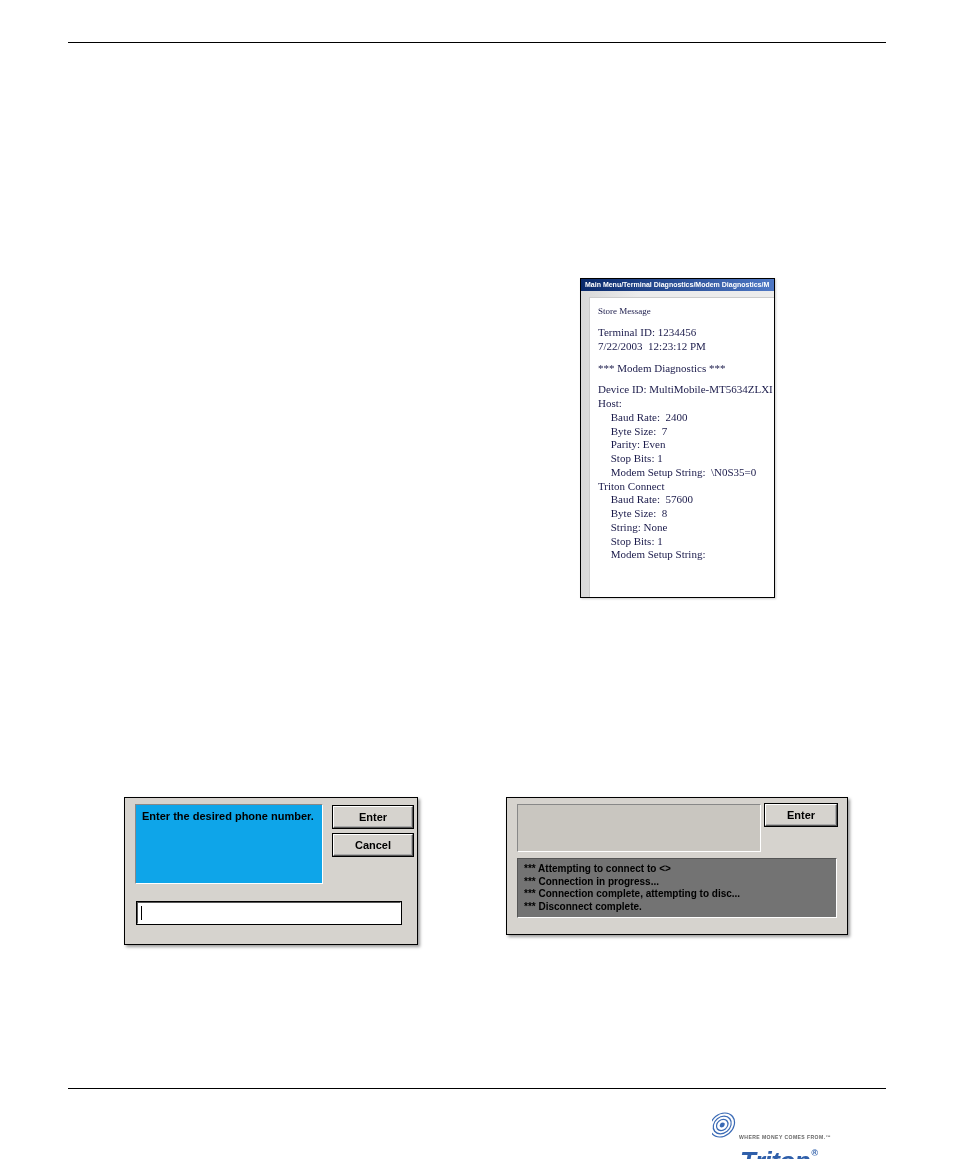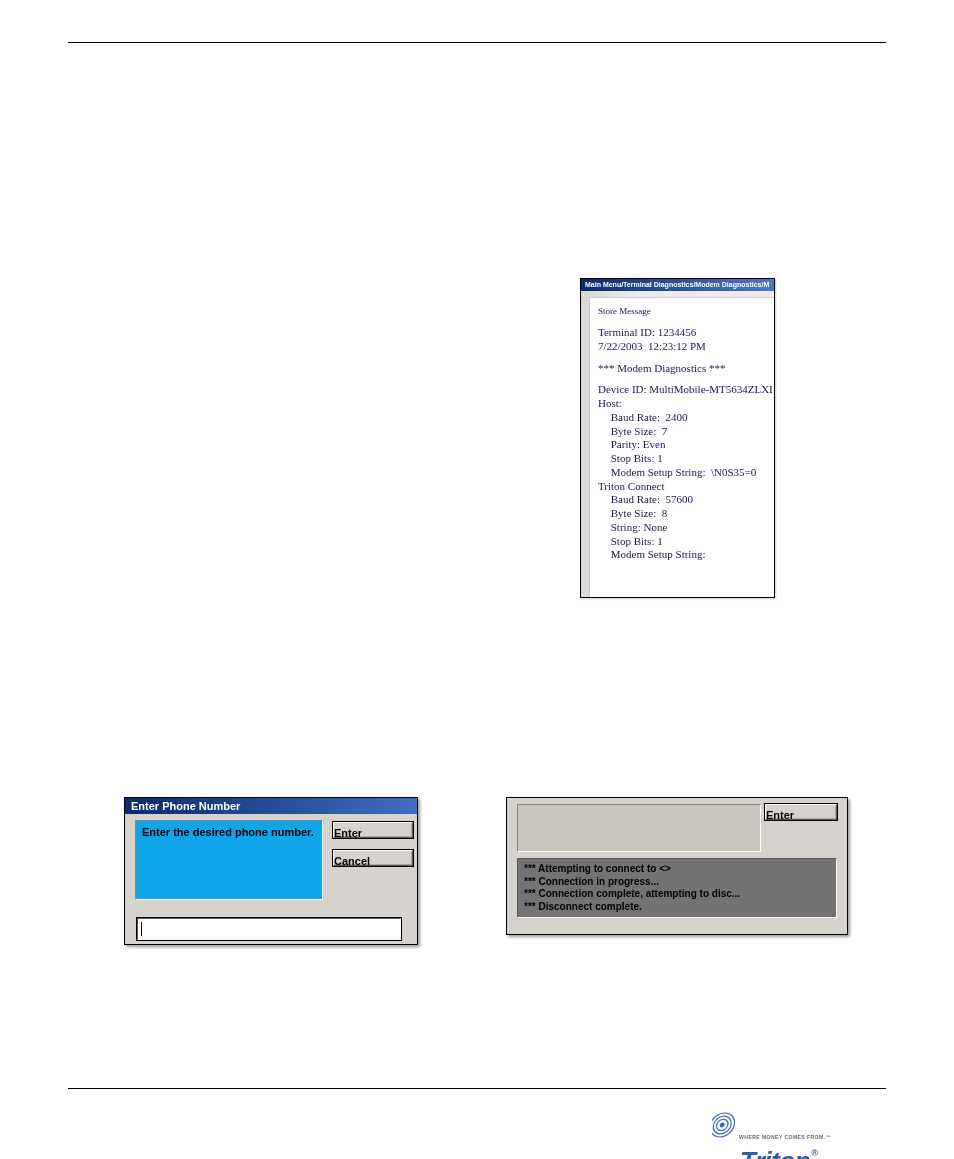--- a/index.html
+++ b/index.html
@@ -105,30 +105,30 @@
     border-bottom: 1px solid #fff;
     padding: 5px 6px;
     font-family: Tahoma, sans-serif;
     font-size: 11px;
     font-weight: bold;
     color: #000;
   }
   .btn {
     position: absolute;
     width: 80px;
-    height: 16px;
+    height: 22px;
     background: #d6d3ce;
     border-top: 1px solid #fff;
     border-left: 1px solid #fff;
     border-right: 1px solid #555;
     border-bottom: 1px solid #555;
     font-family: Tahoma, sans-serif;
     font-size: 11px;
     font-weight: bold;
-    text-align: left;
+    text-align: center;
     line-height: 20px;
     box-shadow: inset -1px -1px 0 #aaa, 0 0 0 1px #000;
   }
   .dlg-phone .btn-enter { left: 208px; top: 8px; }
   .dlg-phone .btn-cancel { left: 208px; top: 36px; }
   .dlg-phone .input {
     position: absolute;
     left: 12px;
     top: 104px;
     width: 264px;
@@ -260,21 +260,20 @@
     <div class="line">Triton Connect</div>
     <div class="line indent"> Baud Rate:  57600</div>
     <div class="line indent"> Byte Size:  8</div>
     <div class="line indent"> String: None</div>
     <div class="line indent"> Stop Bits: 1</div>
     <div class="line indent"> Modem Setup String:</div>
   </div>
 </div>
 
 <div class="dlg-phone">
-  <div class="tb">Enter Phone Number</div>
   <div class="body">
     <div class="textpanel">Enter the desired phone number.</div>
     <div class="btn btn-enter">Enter</div>
     <div class="btn btn-cancel">Cancel</div>
     <div class="input"></div>
   </div>
 </div>
 
 <div class="dlg-modem">
   <div class="body">

